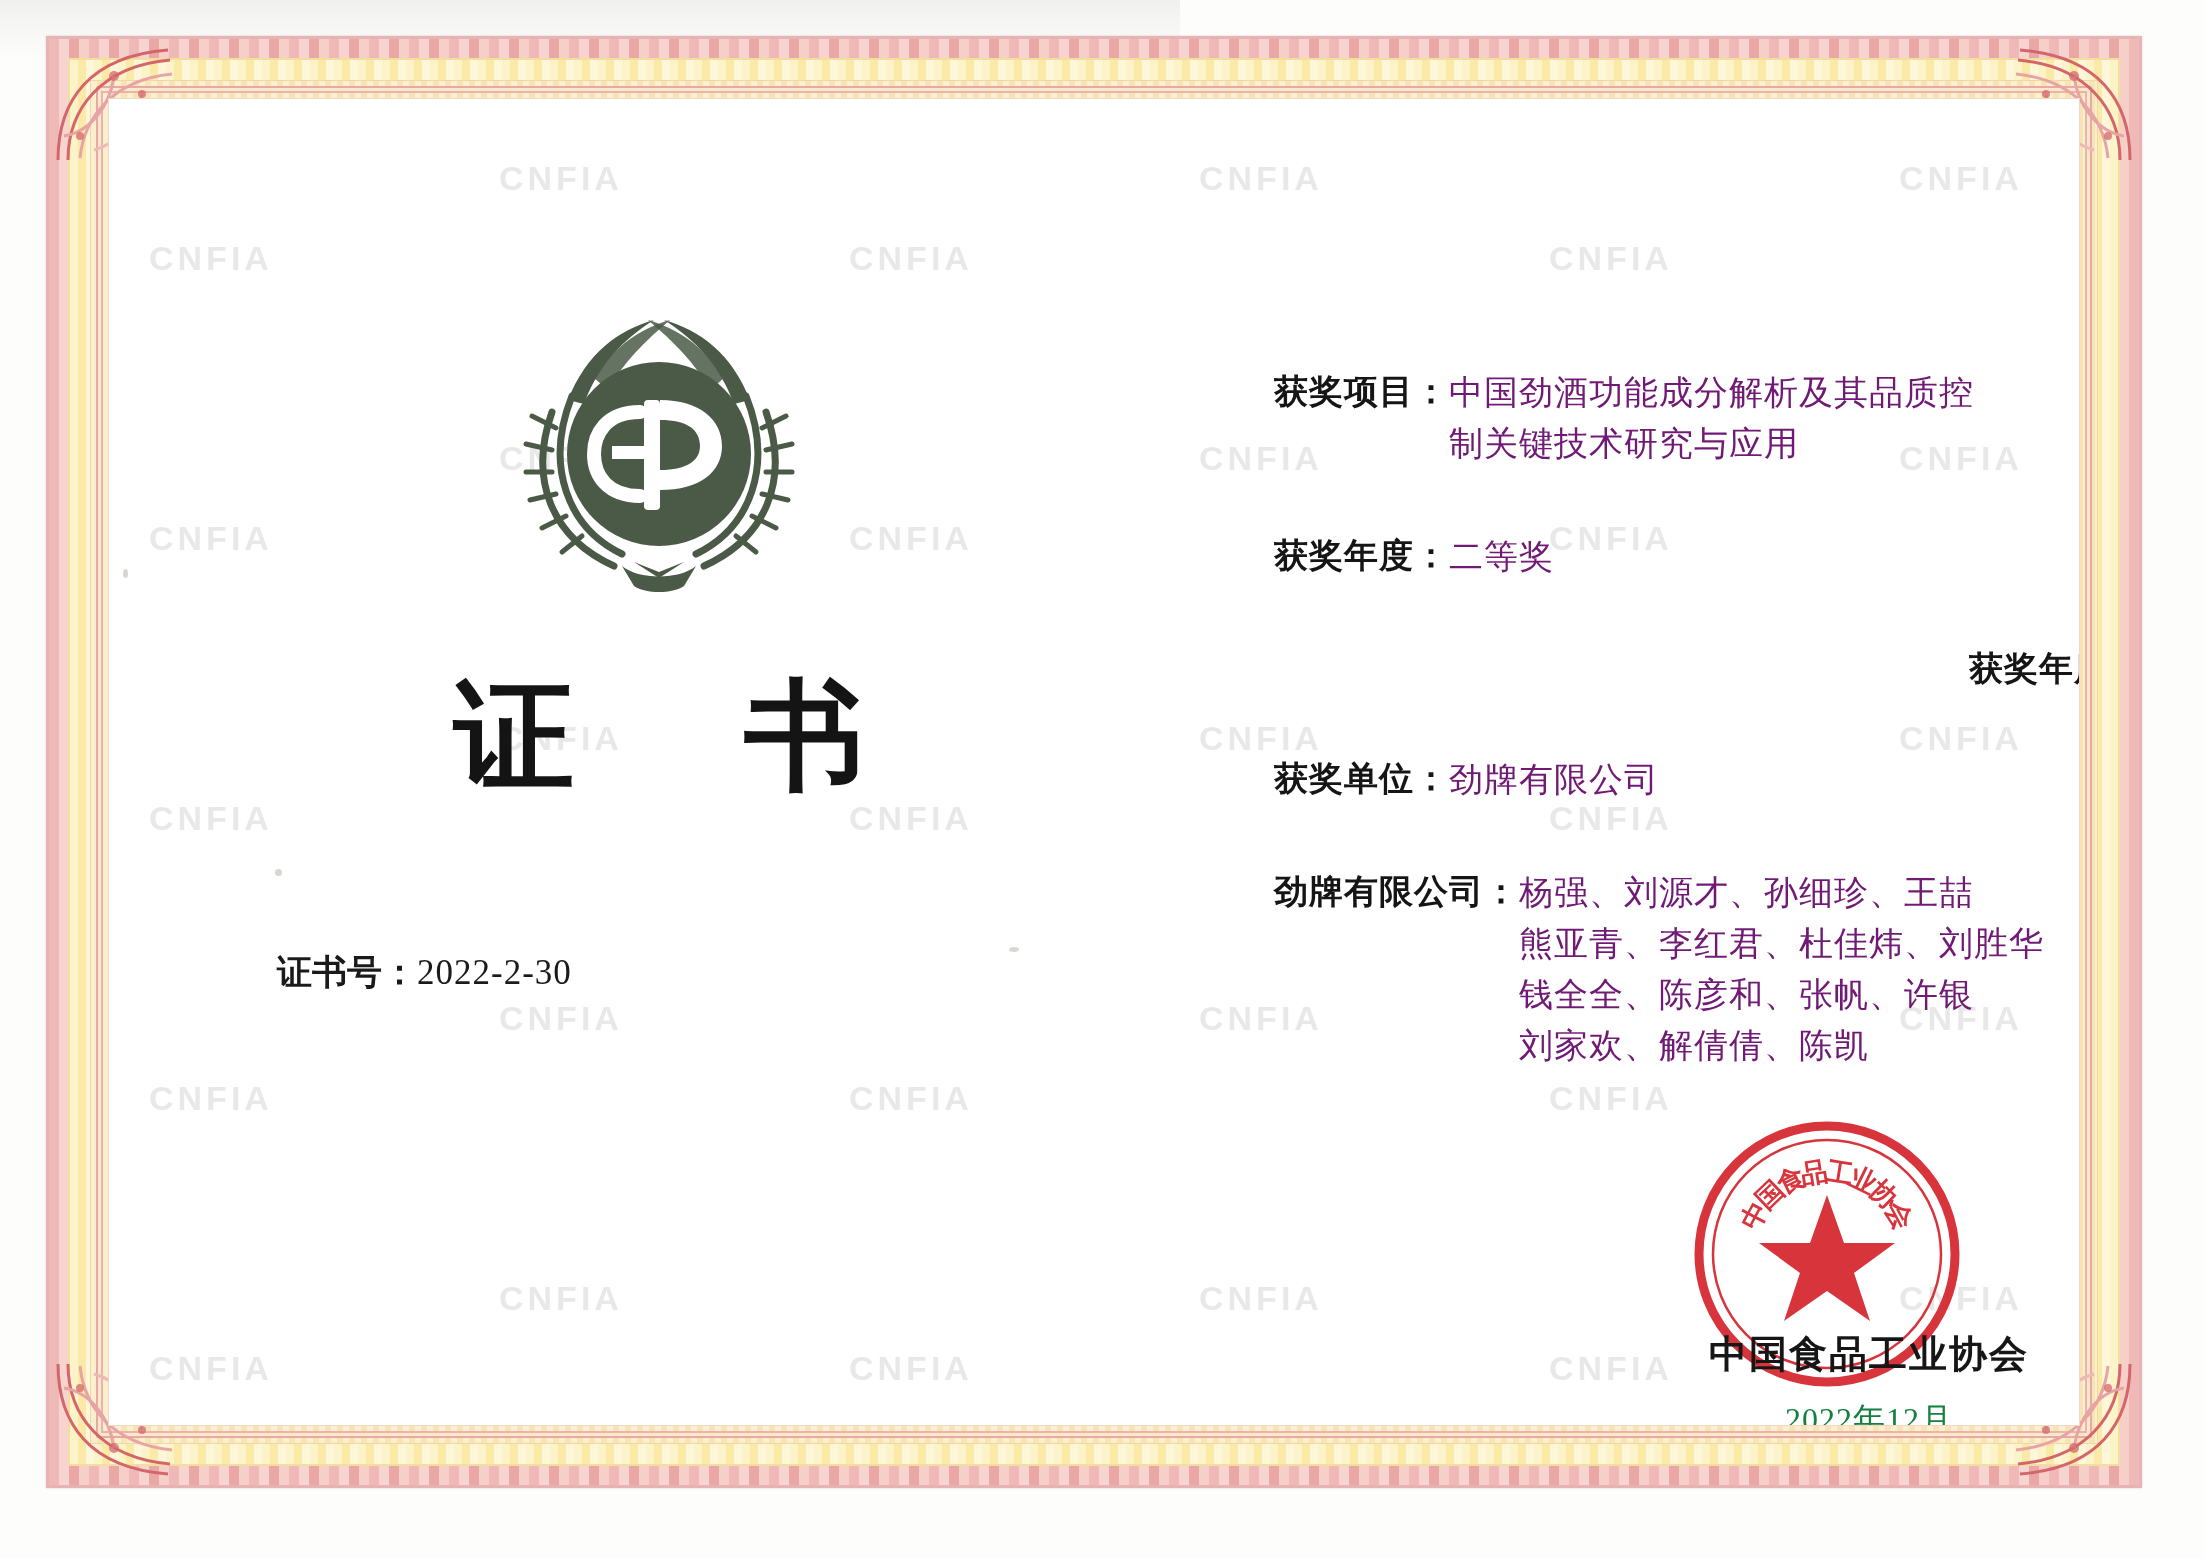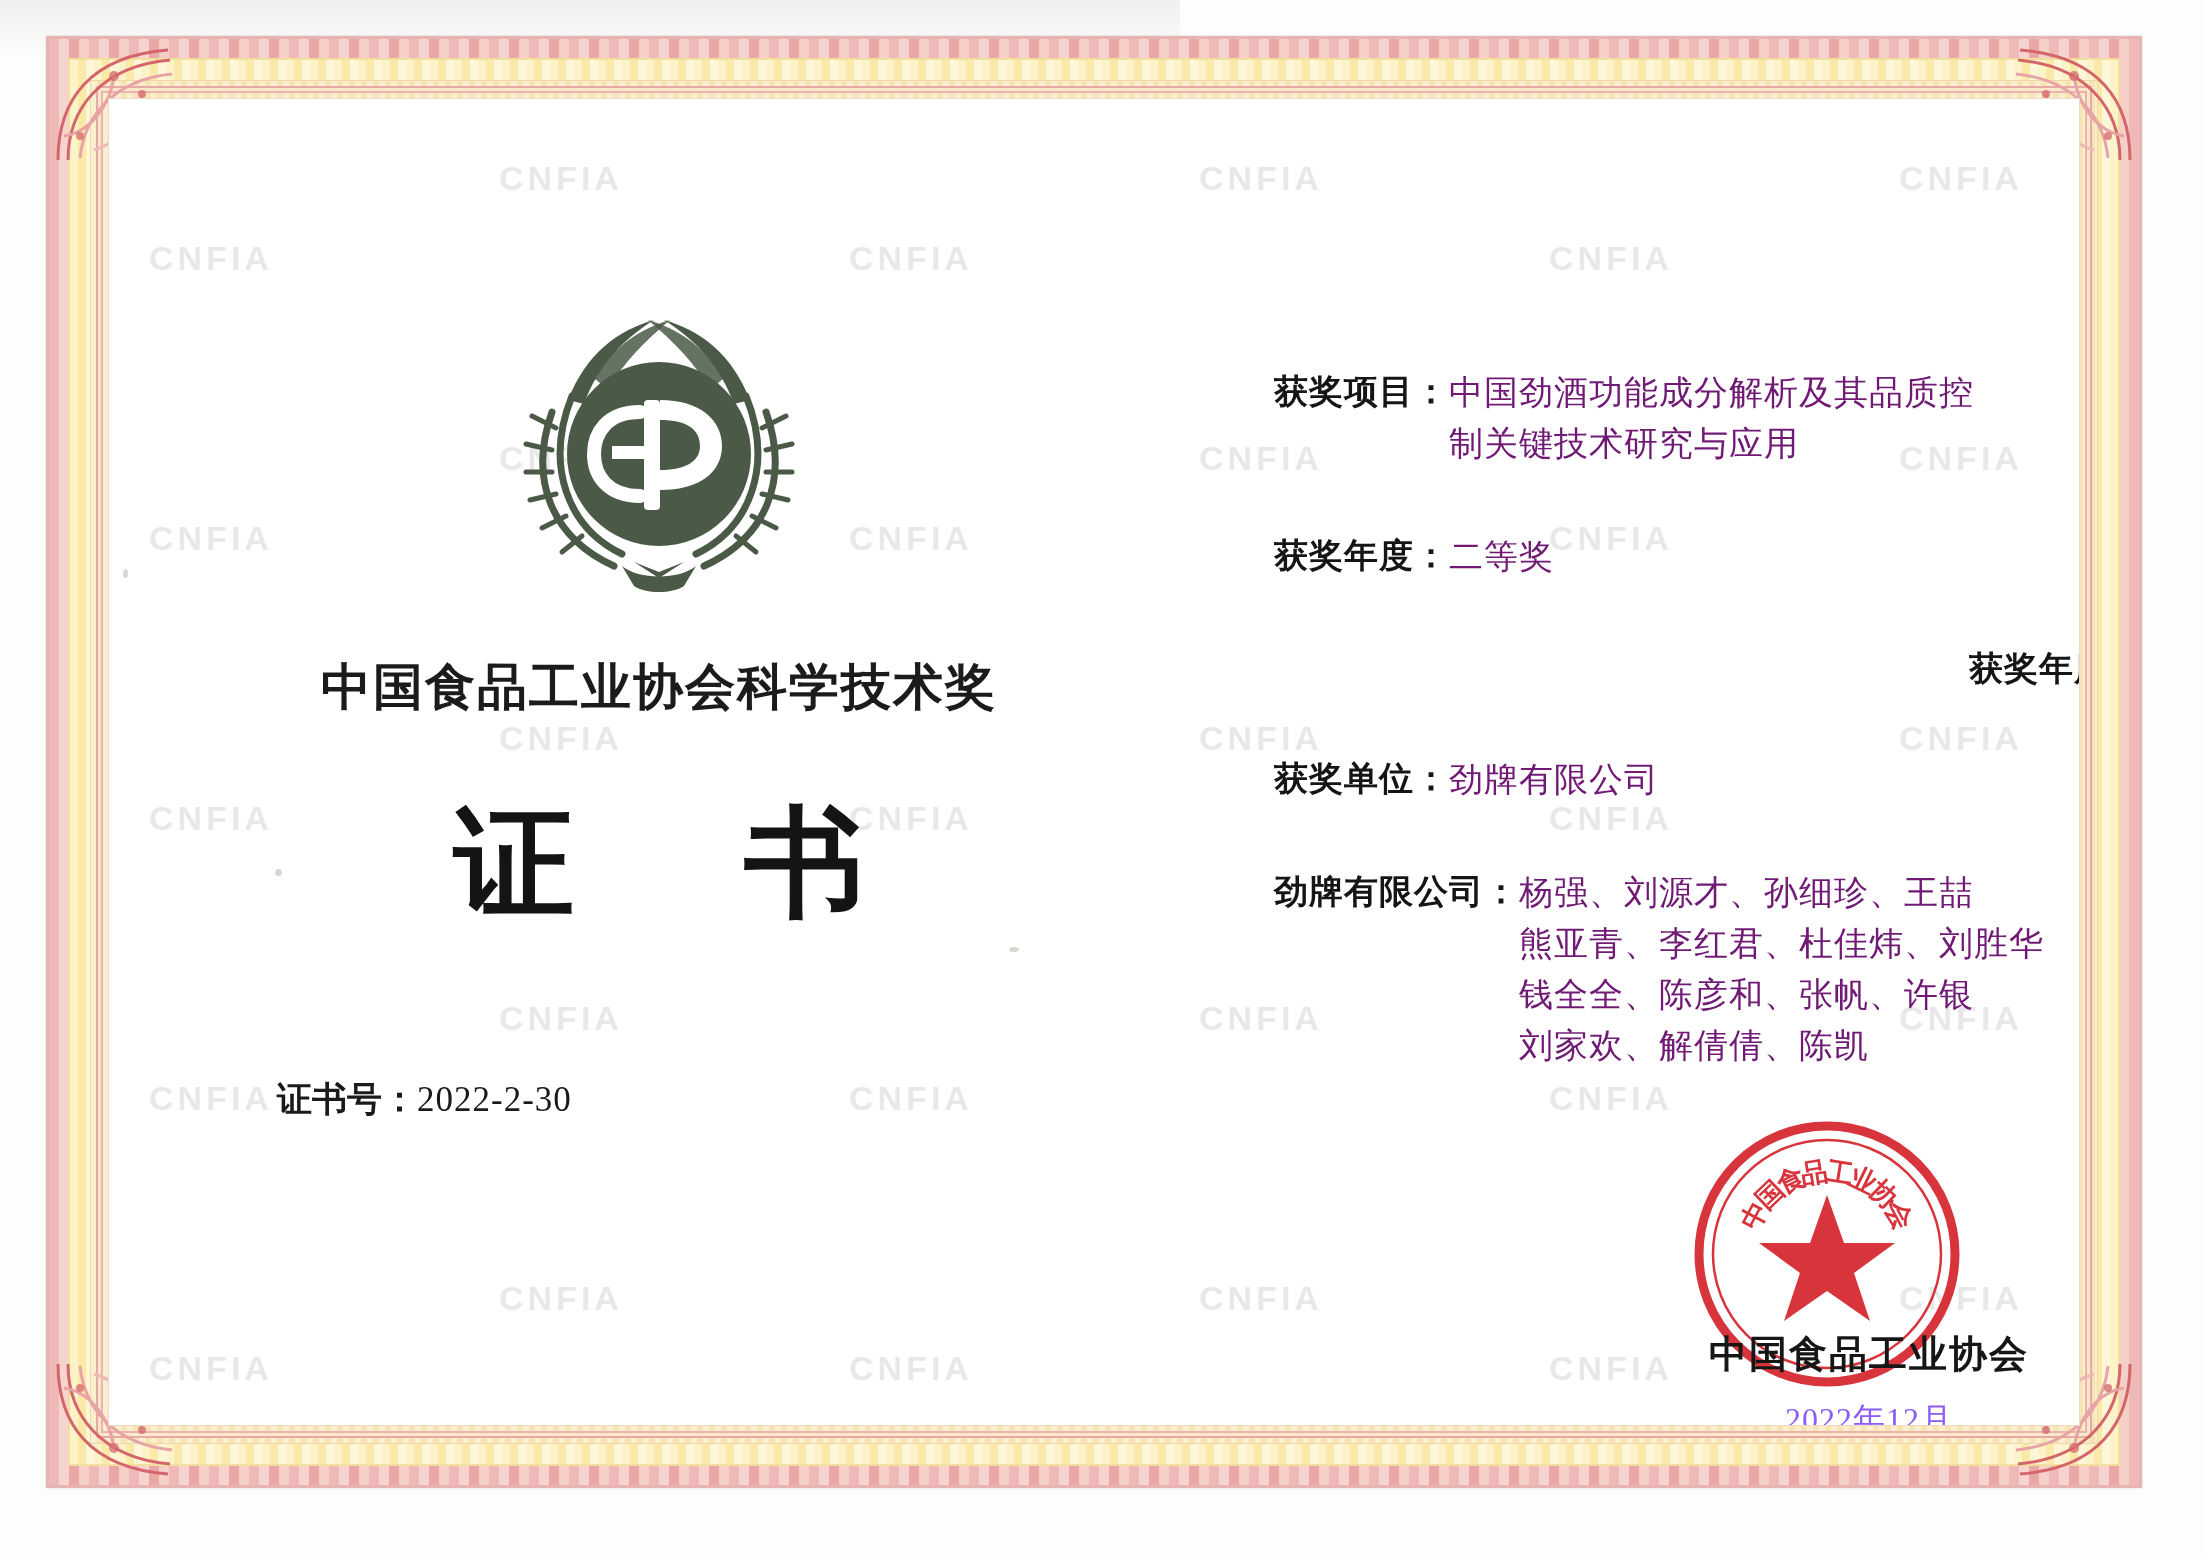--- a/index.html
+++ b/index.html
@@ -221,21 +221,21 @@
     font-size: 38px;
     letter-spacing: 2px;
     color: #161616;
   }
   .issue-date {
     position: relative;
     margin-top: 18px;
     font-family: "Liberation Serif", serif;
     font-size: 32px;
     letter-spacing: 1px;
-    color: #8b5cf6;
+    color: #15803d;
   }
   
   .speck {
     position: absolute;
     background: #b9b4ad;
     border-radius: 50%;
     opacity: .55;
   }
 </style>
 </head>
@@ -391,21 +391,20 @@
           <g fill="none" stroke="#ffffff" stroke-width="14" stroke-linecap="round">
             <path d="M146 108 C112 108 100 130 100 150 C100 172 114 192 146 192"></path>
           </g>
           <g fill="#ffffff">
             <rect x="150" y="96" width="16" height="110" rx="4"></rect>
             <path d="M166 96 C206 96 228 116 228 142 C228 168 206 186 166 186 L166 166 C194 166 206 156 206 142 C206 126 194 116 166 116 Z"></path>
           </g>
           <rect x="118" y="142" width="44" height="13" fill="#ffffff"></rect>
         </svg>
 
-        <div class="award-name">中国食品工业协会科学技术奖</div>
         <div class="zhengshu">证 书</div>
 
         <div class="cert-no">
           <span>证书号：</span><span class="num">2022-2-30</span>
         </div>
       </div>
 
       <div class="right-col">
 
         <div class="field">

